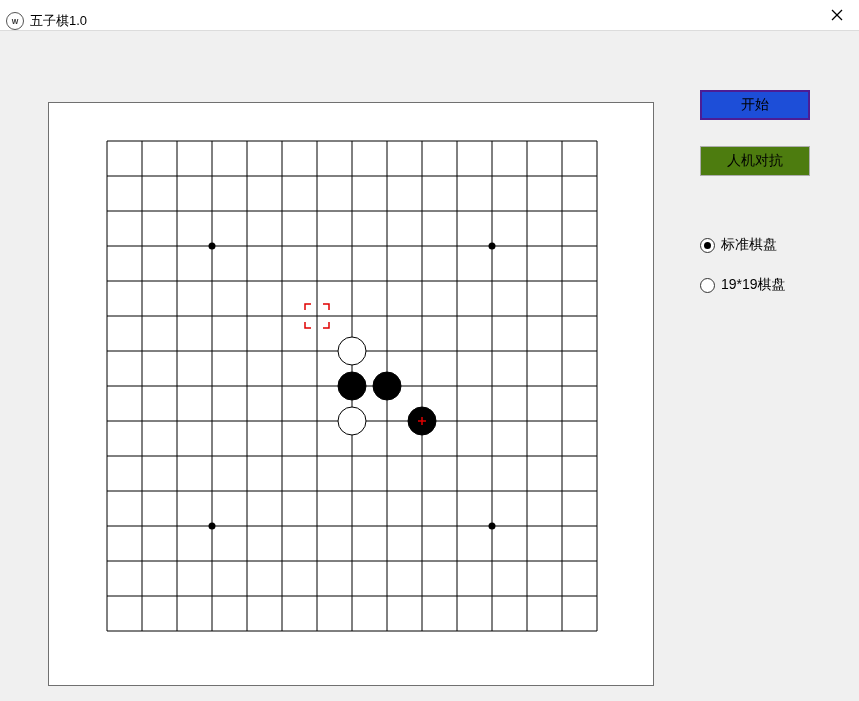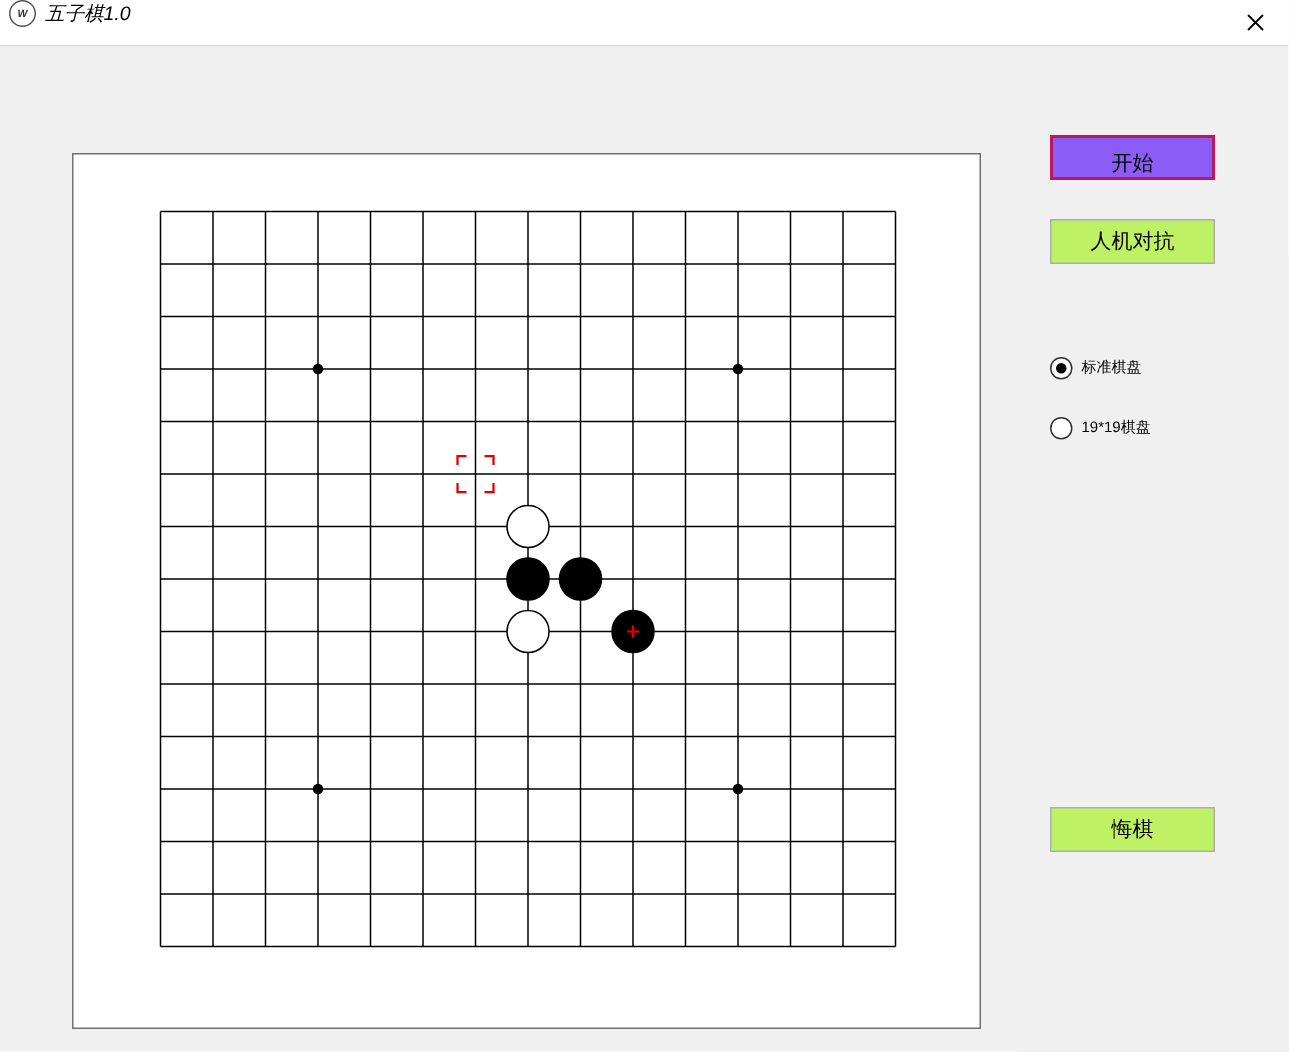--- a/index.html
+++ b/index.html
@@ -13,24 +13,23 @@
     width: 859px;
     height: 701px;
     background: #f0f0f0;
     position: relative;
     box-sizing: border-box;
   }
   .titlebar {
     height: 30px;
     background: #fff;
     display: flex;
-    align-items: flex-start;
+    align-items: flex-end;
     border-bottom: 1px solid #dcdcdc;
     position: relative;
-    font-style: italic;
   }
   .app-icon {
     width: 16px;
     height: 16px;
     margin-left: 6px;
     border-radius: 50%;
     border: 1px solid #555;
     display: flex;
     align-items: center;
     justify-content: center;
@@ -85,44 +84,43 @@
   .sidebar {
     position: absolute;
     left: 700px;
     top: 60px;
     width: 130px;
   }
 
   .btn {
     width: 110px;
     height: 30px;
-    background: #bef264;
+    background: #4d7c0f;
     border: 1px solid #adadad;
     font-size: 14px;
     color: #000;
     display: flex;
     align-items: center;
     justify-content: center;
     cursor: pointer;
     box-sizing: border-box;
     user-select: none;
   }
   .btn.focused {
-    border: 2px solid #be185d;
-    background: #8b5cf6;
-    align-items: flex-end;
+    border: 2px solid #4c1d95;
+    background: #1d4ed8;
   }
 
   .radio-row {
     display: flex;
     align-items: center;
     height: 22px;
     margin-bottom: 18px;
     cursor: pointer;
-    font-size: 10px;
+    font-size: 14px;
   }
   .radio-outer {
     width: 15px;
     height: 15px;
     border: 1px solid #333;
     border-radius: 50%;
     margin-right: 6px;
     display: flex;
     align-items: center;
     justify-content: center;
@@ -222,19 +220,16 @@
             <span>标准棋盘</span>
           </div>
           <div class="radio-row">
             <div class="radio-outer"></div>
             <span>19*19棋盘</span>
           </div>
         </div>
 
       <div style="height:224px;"></div>
 
-      <div class="btn" style="margin-bottom:34px;">
-        <span>悔棋</span>
-      </div>
     </div>
 
   </div>
 </div>
 
 </body></html>

